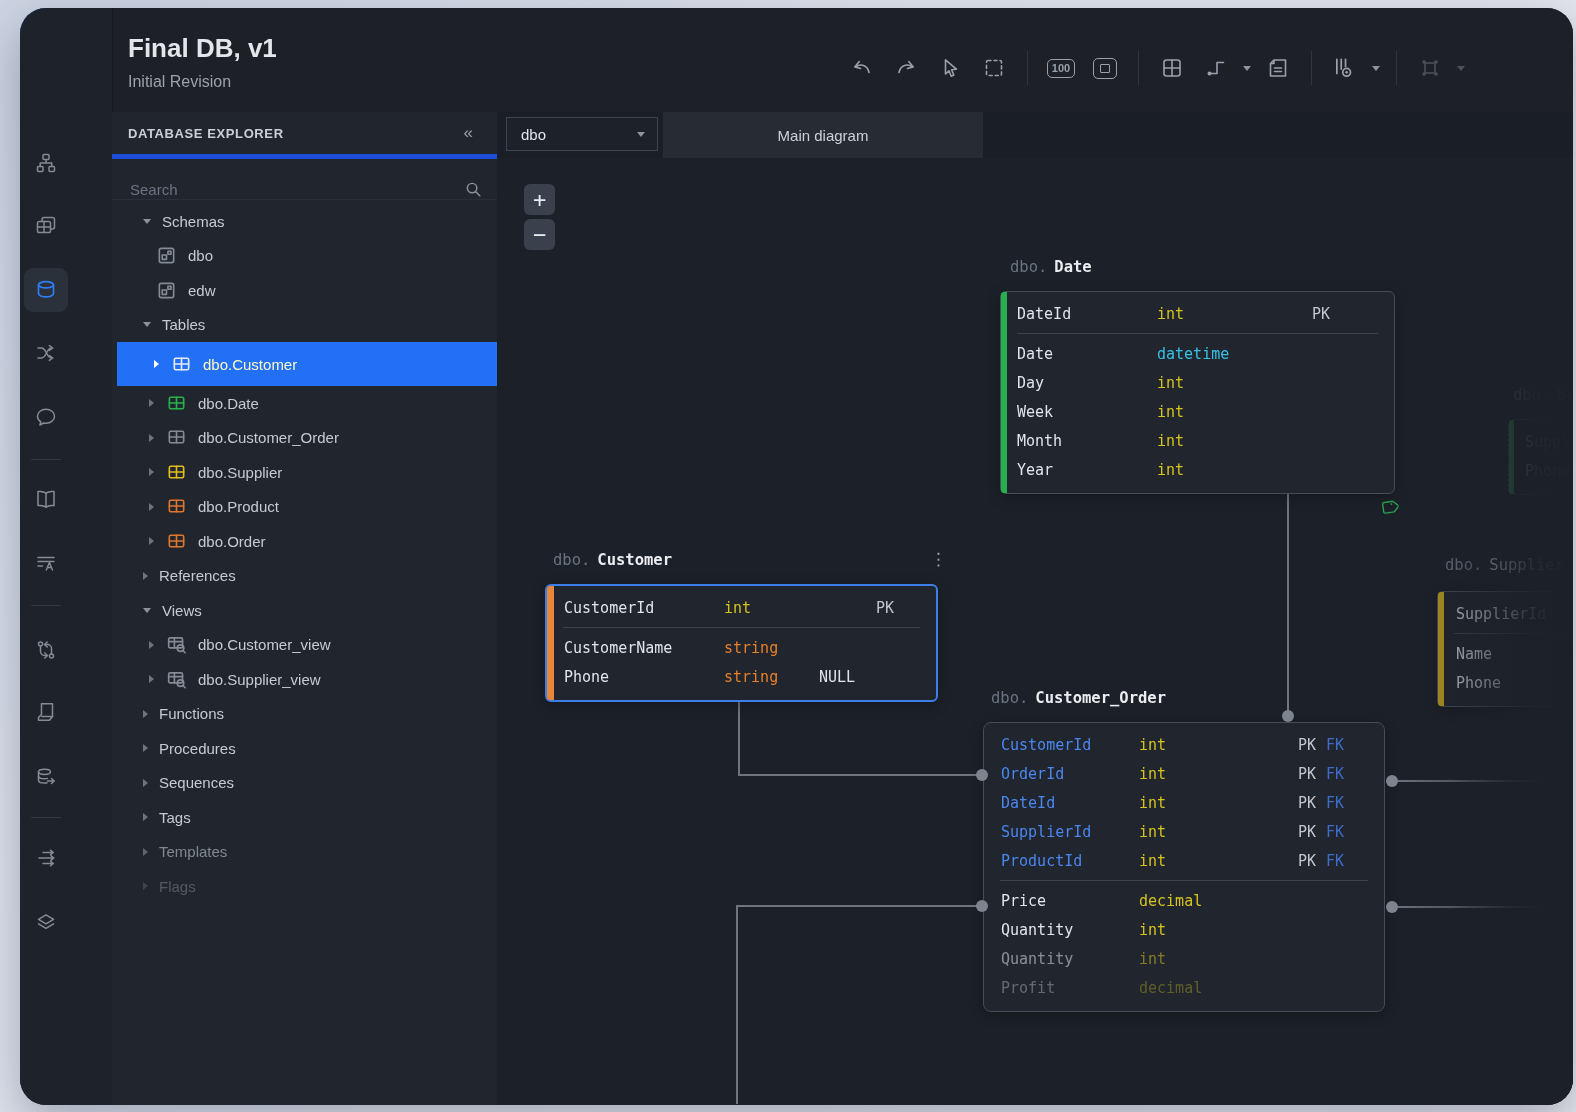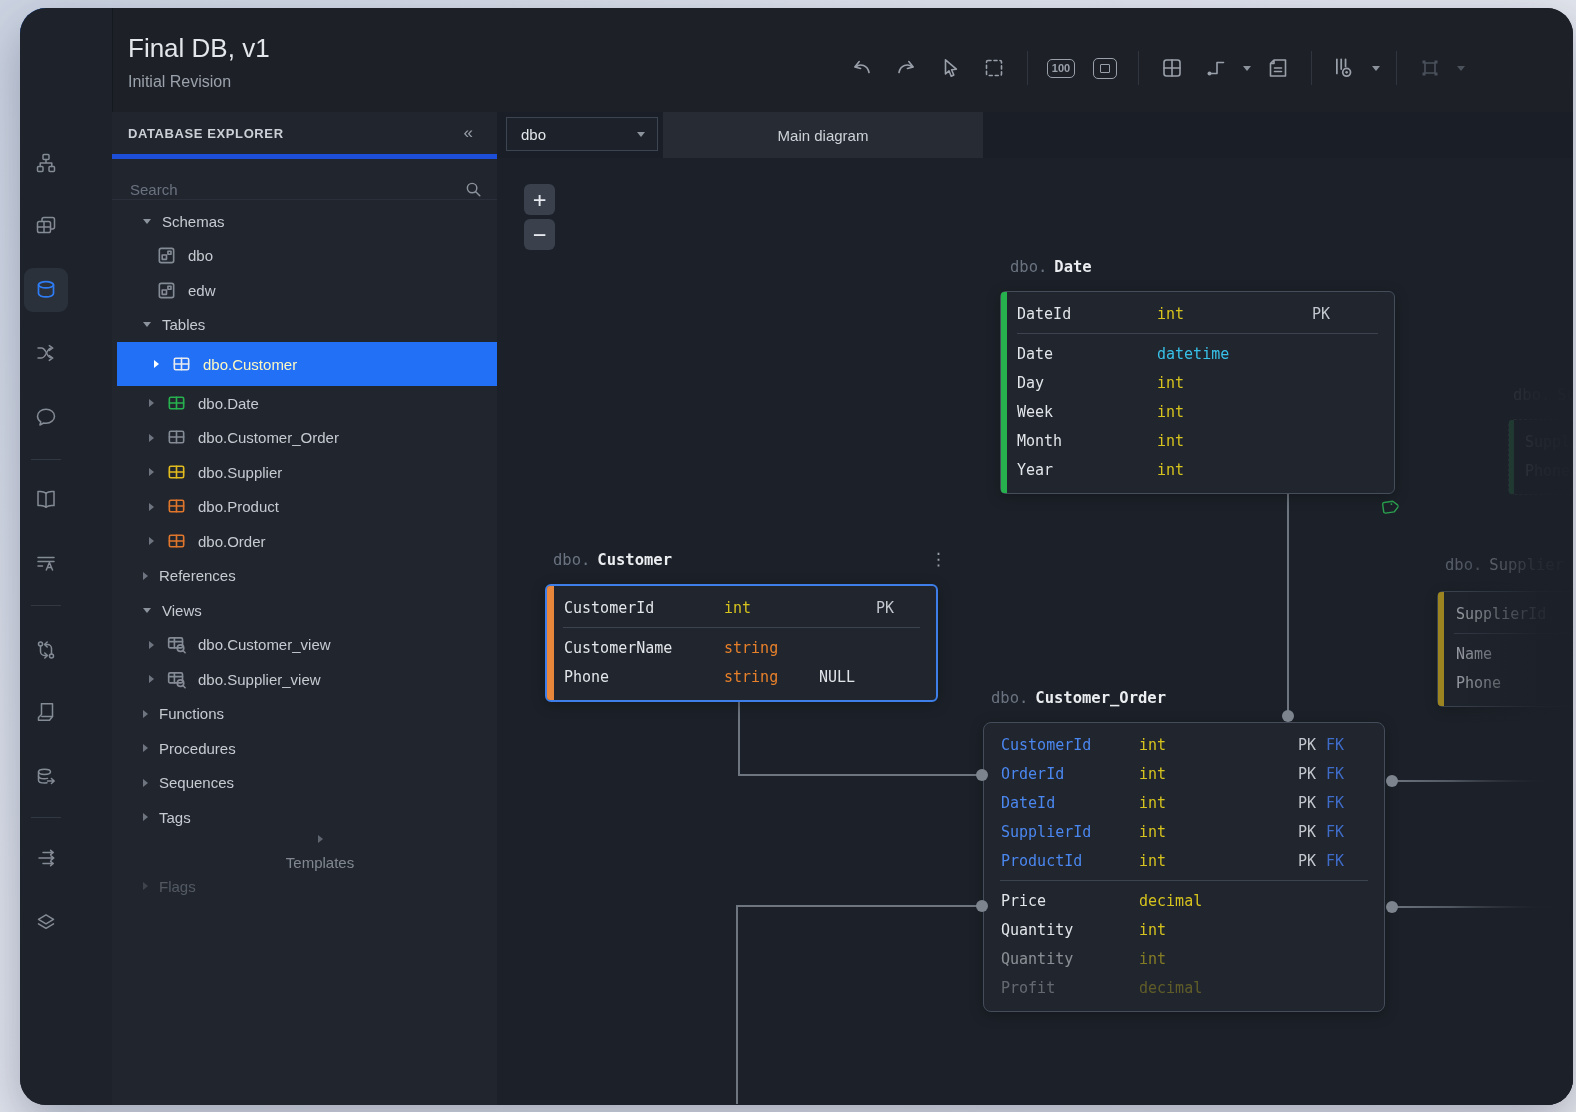--- a/index.html
+++ b/index.html
@@ -15,21 +15,21 @@
   .topbar{position:absolute;left:112px;top:8px;right:0;height:104px;background:#1d2127;}
   .logo{position:absolute;left:20px;top:8px;width:92px;height:110px;background:#2170f5;
         display:flex;flex-direction:column;align-items:center;justify-content:center;gap:10px;}
   .logo-mark{width:40px;height:26px;position:relative;}
   .logo-mark i{position:absolute;height:5px;background:#fff;border-radius:1px;display:block;}
   .logo-mark i:nth-child(1){left:12px;right:0;top:0;}
   .logo-mark i:nth-child(2){left:0;right:6px;top:10px;}
   .logo-mark i:nth-child(3){left:0;right:0;top:20px;}
   .logo-text{color:#fff;font-size:17px;font-weight:bold;letter-spacing:.2px;}
   .logo-text sup{font-size:8px;}
-  .doc-title{position:absolute;left:128px;top:33px;font-size:26px;color:#e3e6ea;font-weight:400;}
+  .doc-title{position:absolute;left:128px;top:33px;font-size:26px;color:#e3e6ea;font-weight:700;}
   .doc-subtitle{position:absolute;left:128px;top:73px;font-size:16px;color:#9ba2ab;}
 
   .toolbar{position:absolute;left:845px;top:46px;height:44px;display:flex;align-items:center;gap:10px;}
   .tbtn{width:34px;height:34px;display:flex;align-items:center;justify-content:center;border-radius:6px;}
   .tbtn svg{stroke:#9aa0aa;fill:none;stroke-width:1.6;stroke-linecap:round;stroke-linejoin:round;}
   .tbtn.dim svg{stroke:#4b515b;}
   .tsep{width:1px;height:34px;background:#30363f;margin:0 6px;}
   .zbox{border:1.5px solid #9aa0aa;border-radius:5px;color:#9aa0aa;font-size:11px;
         padding:3px 4px;line-height:1;font-weight:bold;}
   .fitbox{width:22px;height:19px;border:1.5px solid #9aa0aa;border-radius:5px;
@@ -98,21 +98,21 @@
           font-family:"DejaVu Sans Mono",monospace;font-size:15px;z-index:10;box-sizing:border-box;
           box-shadow:0 3px 14px rgba(0,0,0,.3);margin-top:6px;}
   .dtable .bar{position:absolute;left:0;top:0;bottom:0;width:6px;border-radius:3px 0 0 3px;}
   .drow{display:grid;align-items:center;height:29px;}
   .dkeys{padding-top:7px;} .dcols{padding-bottom:9px;}
   .ddiv{height:1px;background:#3c434e;margin:5px 16px;}
   .dname{color:#e2e5e9;} .dname.fkname{color:#4b87f0;}
   .t-int,.t-decimal{color:#d6c31d;} .t-datetime{color:#38c1e8;} .t-string{color:#e8802a;}
   .pkbadge{color:#c3c7cd;justify-self:end;} .fkbadge{color:#3f6cc9;justify-self:end;}
   .dnull{color:#dfe2e6;}
-  .dim1{opacity:.8;flex-direction:column;} .dim2{opacity:.55;} .dim3{opacity:.35;}
+  .dim1{opacity:.8;} .dim2{opacity:.55;} .dim3{opacity:.35;}
 
   .dt-date{left:1000px;top:285px;width:395px;}
   .dt-date .bar{background:#27b14e;}
   .dt-date .drow{grid-template-columns:140px 1fr auto;padding:0 64px 0 16px;}
   .dt-customer{left:545px;top:578px;width:393px;border:2px solid #3d7ee8;}
   .dt-customer .bar{background:#e8873c;width:7px;}
   .dt-customer .drow{grid-template-columns:160px 95px 1fr auto;padding:0 42px 0 17px;}
   .dt-co{left:983px;top:716px;width:402px;border-radius:8px;}
   .dt-co .drow{grid-template-columns:138px 1fr 34px 28px;padding:0 40px 0 17px;column-gap:0;}
   .dt-supplier{left:1437px;top:585px;width:170px;opacity:.75;}

